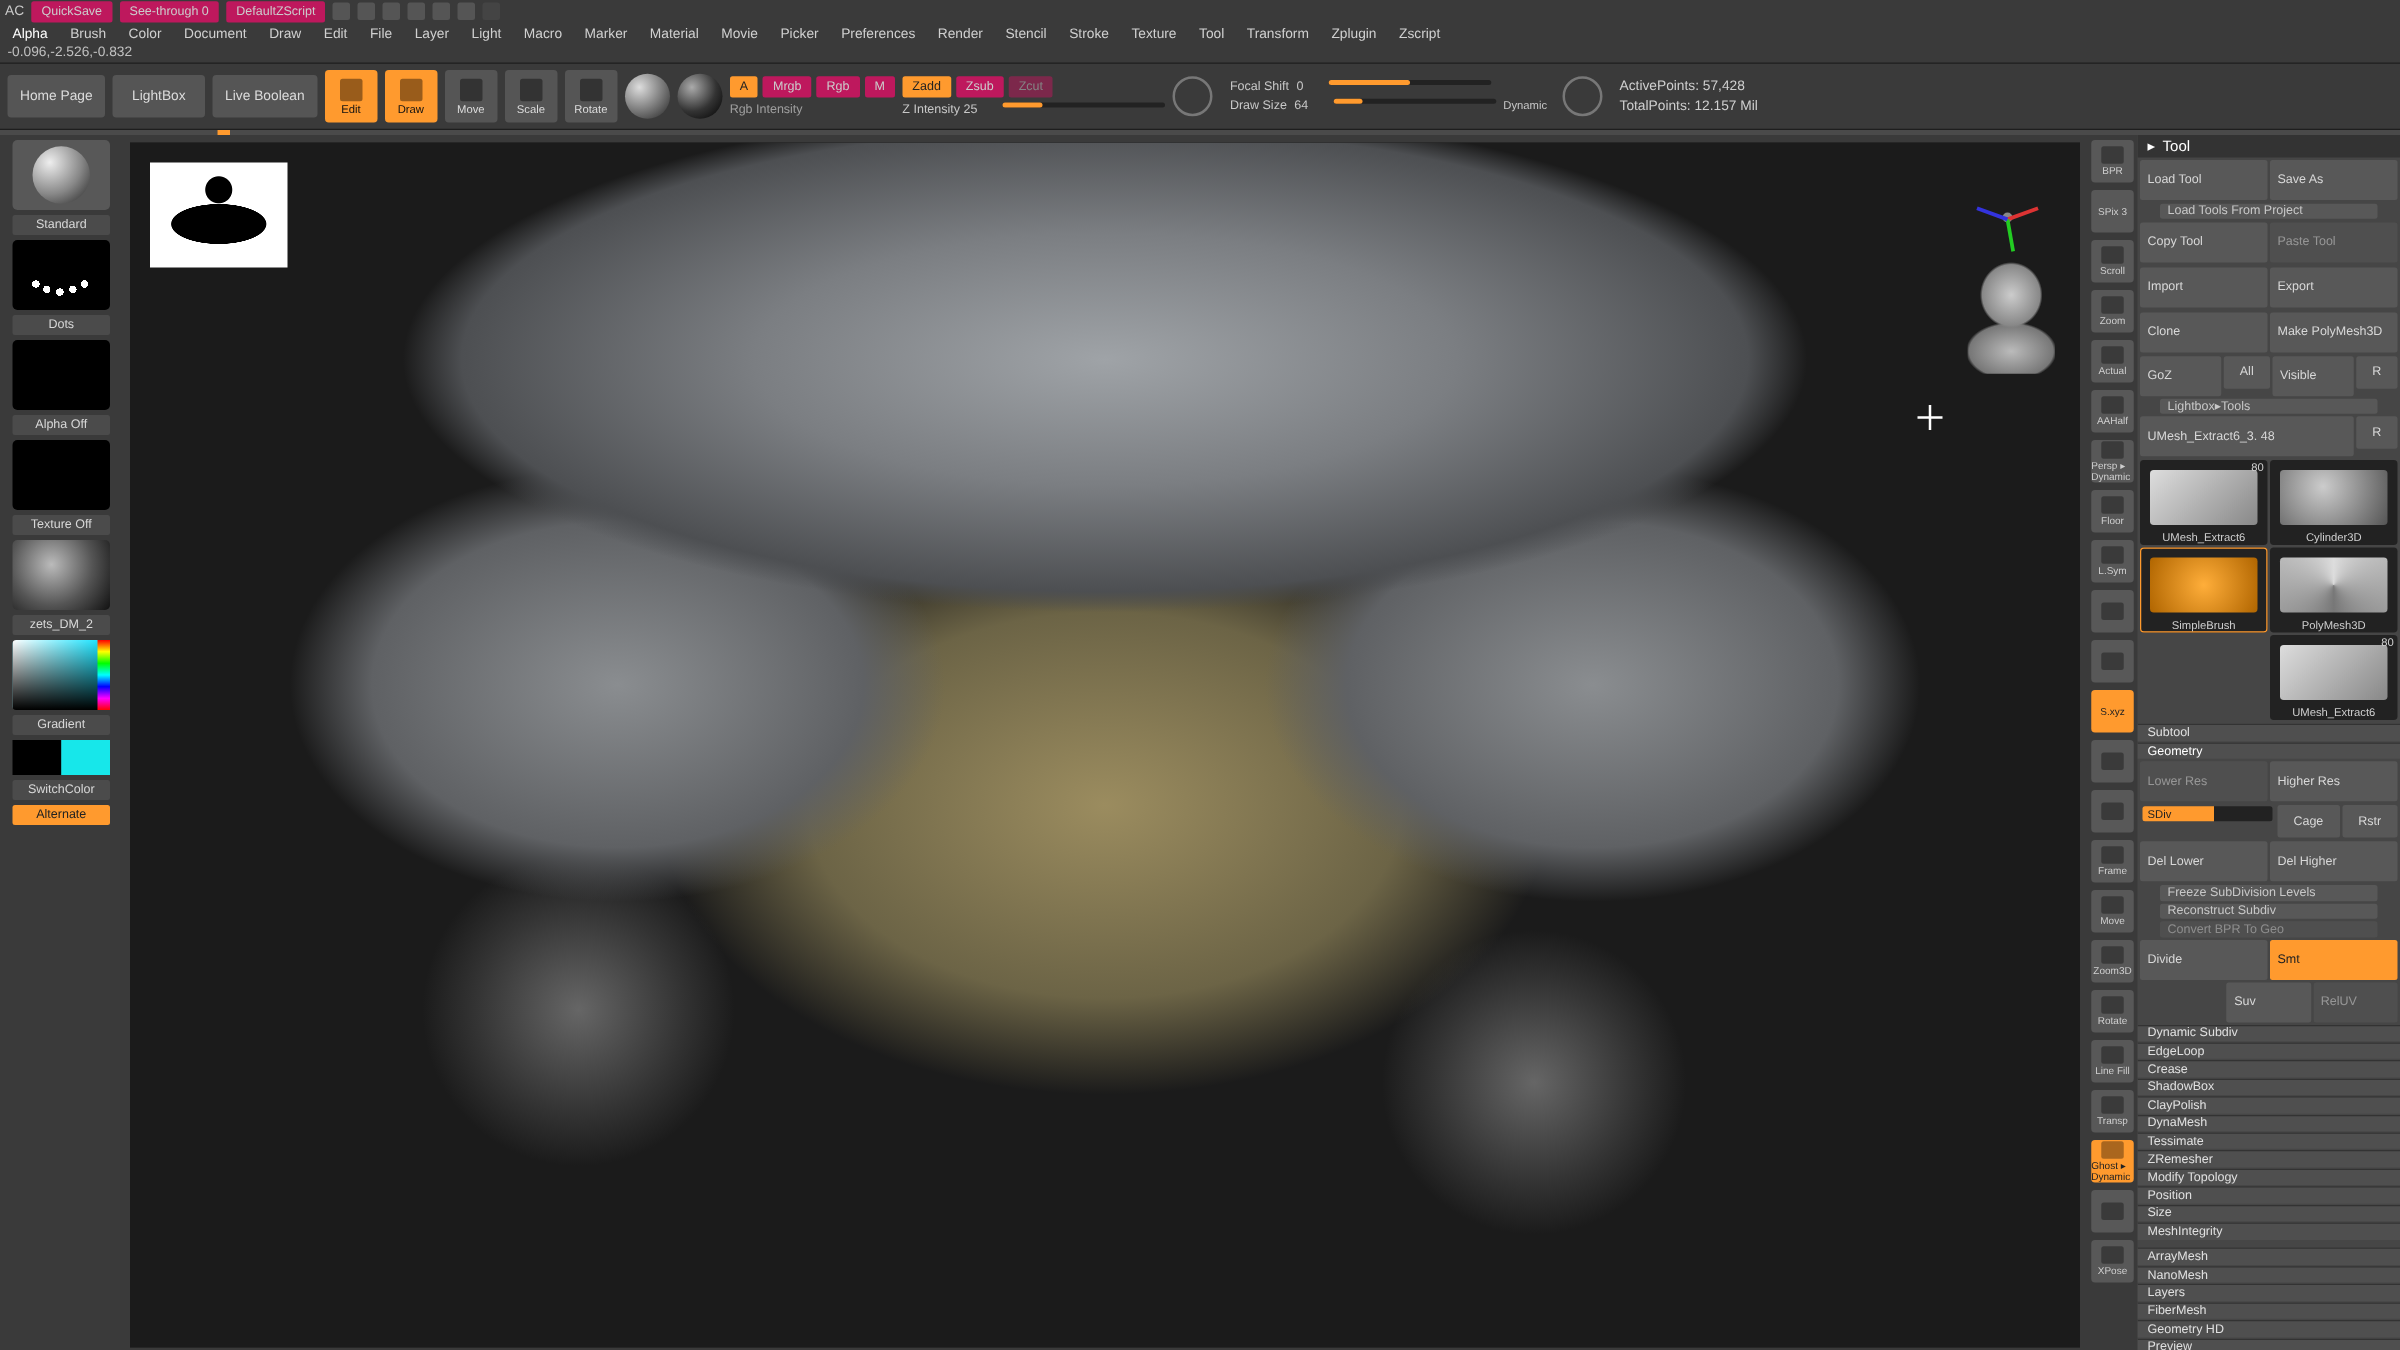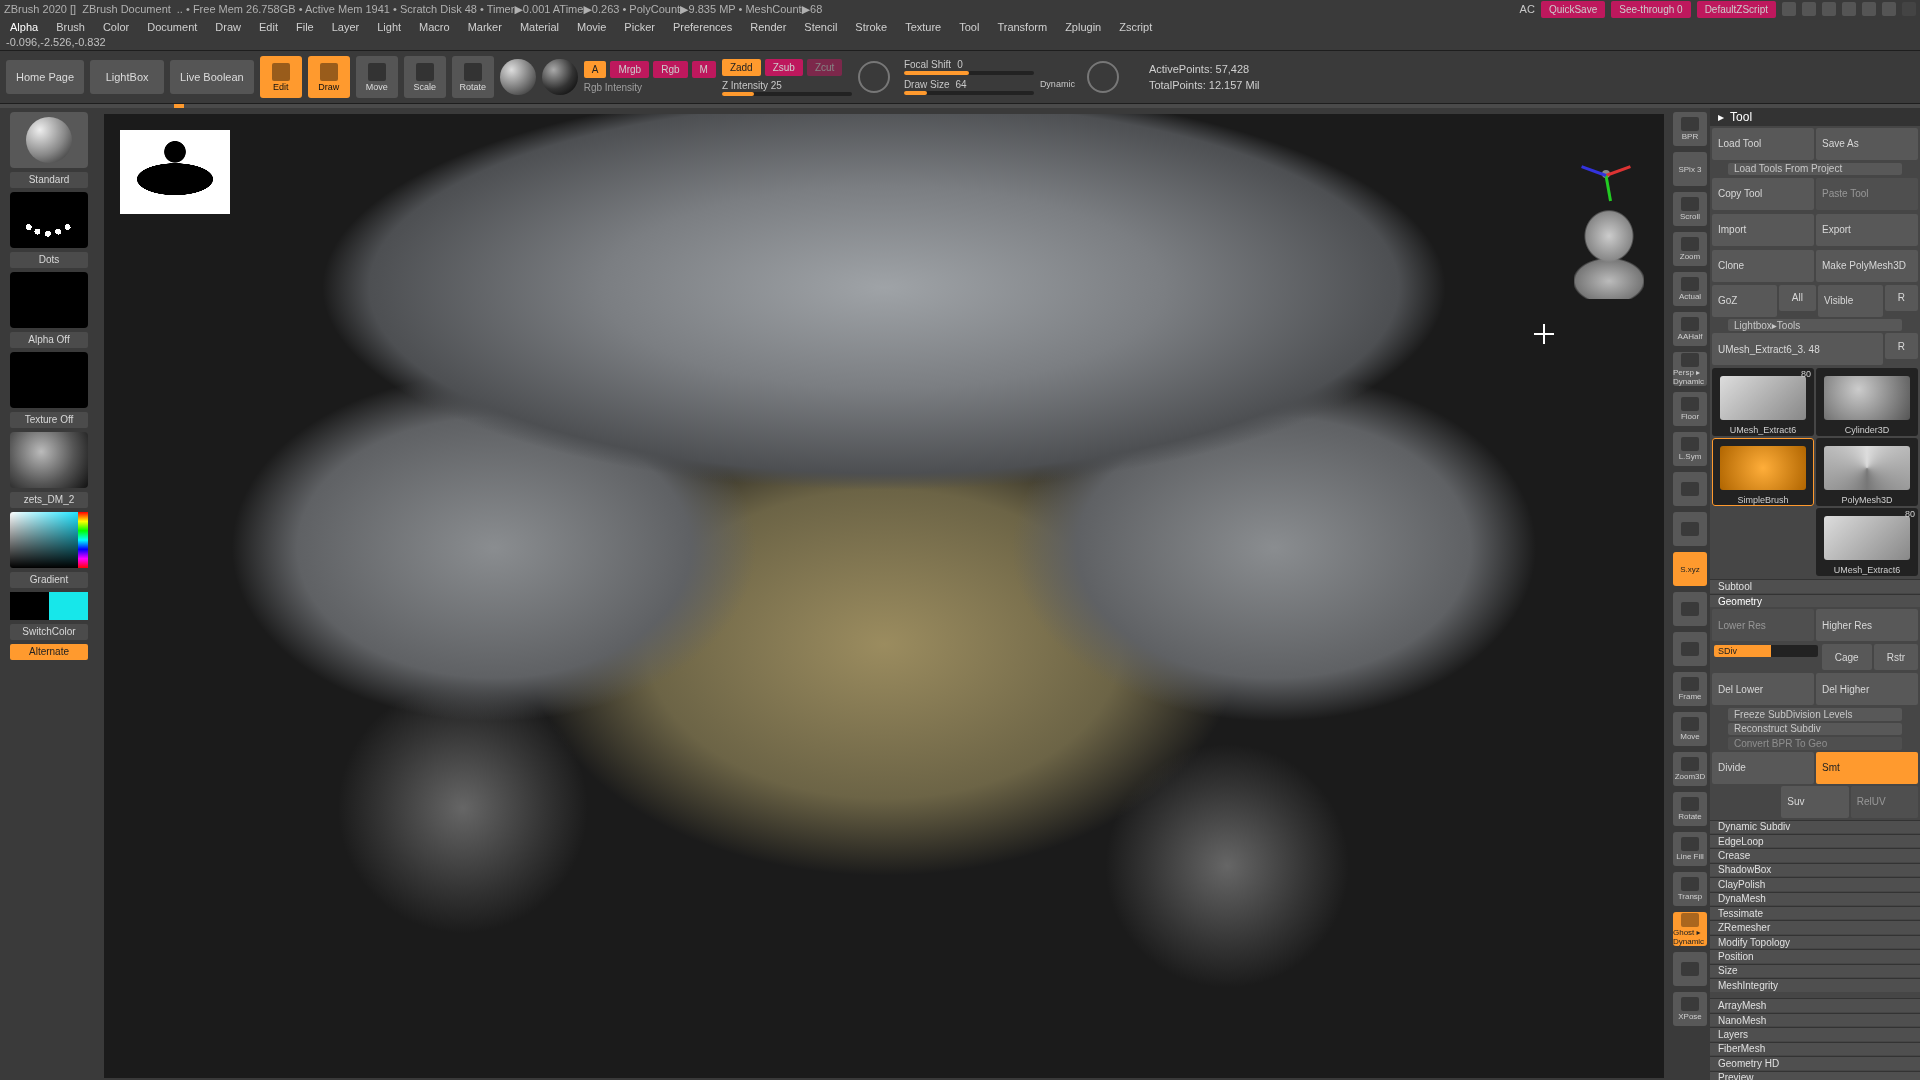--- a/index.html
+++ b/index.html
@@ -30,21 +30,21 @@
   .tbtn{height:34px;padding:4px 10px;background:#555;border-radius:3px;font-size:11px;display:flex;align-items:center;color:#dcdcdc}
   .tbtn.txt{height:34px;min-width:74px;justify-content:center}
   .ibtn{width:42px;height:42px;background:var(--accent);border-radius:3px;display:flex;flex-direction:column;align-items:center;justify-content:center;gap:1px;color:#111;font-size:9px}
   .ibtn.off{background:#555;color:#ddd}
   .ibtn .ic{width:18px;height:18px;background:#0006;border-radius:2px}
   .sphere{width:36px;height:36px;border-radius:50%;background:radial-gradient(circle at 32% 30%,#ddd,#777 55%,#222)}
   .sphere.dark{background:radial-gradient(circle at 32% 30%,#aaa,#333 55%,#000)}
   .chip{height:17px;padding:0 8px;border-radius:2px;display:inline-flex;align-items:center;font-size:10px}
   .chip.on{background:var(--accent);color:#222}
   .chip.off{background:#be185d;color:#ccc}
-  .slider-ctl{display:flex;flex-direction:column;gap:1px;font-size:10px}
+  .slider-ctl{display:flex;flex-direction:row;gap:20px;font-size:10px}
   .slider-ctl .lab{display:flex;gap:6px}
   .slider-ctl .bar{width:130px;height:4px;background:#222;border-radius:2px;position:relative}
   .slider-ctl .bar .fill{position:absolute;left:0;top:0;bottom:0;background:var(--accent);border-radius:2px}
   .shelf-col{display:flex;flex-direction:column;gap:4px}
   .gizmo-ic{width:32px;height:32px;border-radius:50%;border:2px solid #777;position:relative}
   .stat{font-size:11px;color:#cfcfcf;white-space:nowrap}
   
   .main{display:flex;height:calc(1080px - 18px - 18px - 14px - 54px)}
   
   .ltray{width:98px;background:var(--bg);display:flex;flex-direction:column;align-items:center;padding:4px 2px;gap:4px}
@@ -121,25 +121,20 @@
   .th .num{position:absolute;top:1px;right:3px;font-size:9px;color:#cfcfcf}
   .th.sel{outline:1px solid var(--accent);outline-offset:-1px}
   .th .iconp{position:absolute;inset:8px 8px 16px 8px;border-radius:3px}
   .acc-head{height:18px;background:#4f4f4f;display:flex;align-items:center;padding:0 8px;font-size:10px;margin-top:1px;border-top:1px solid #333;color:#e0e0e0}
   .sdiv-bar{height:12px;margin:1px 2px;background:linear-gradient(90deg,var(--accent) 0 55%,#222 55%);border-radius:2px;position:relative;font-size:9px;color:#222;padding-left:4px;line-height:12px}
 </style>
 </head>
 <body>
 
 <div class="titlebar">
-  <div class="left">
-    <span class="seg">ZBrush 2020 []</span>
-    <span class="seg">ZBrush Document</span>
-    <span class="seg">.. • Free Mem 26.758GB • Active Mem 1941 • Scratch Disk 48 • Timer▶0.001 ATime▶0.263 • PolyCount▶9.835 MP • MeshCount▶68</span>
-  </div>
   <div class="right">
     <span>AC</span>
     <span class="chip off">QuickSave</span>
     <span class="chip off">See-through  0</span>
     <span class="chip off">DefaultZScript</span>
     <span class="wbtn"></span>
     <span class="wbtn"></span>
     <span class="wbtn"></span>
     <span class="wbtn"></span>
     <span class="wbtn"></span>
@@ -249,21 +244,21 @@
         </div>
       <div class="bar">
           <div class="fill" style="width:18%"></div>
         </div>
     </div>
   </div>
   <span style="font-size:9px;margin-top:14px">Dynamic</span>
 
   <div class="gizmo-ic" style="margin-left:6px"></div>
 
-  <div class="shelf-col" style="margin-left:24px">
+  <div class="shelf-col" style="margin-left:8px">
     <span class="stat">ActivePoints: 57,428</span>
     <span class="stat">TotalPoints: 12.157 Mil</span>
   </div>
 </div>
 
 <div class="ohead" style="height:4px">
   <div></div>
     <div class="on" style="flex:.06"></div>
     <div style="flex:10"></div>
 </div>

